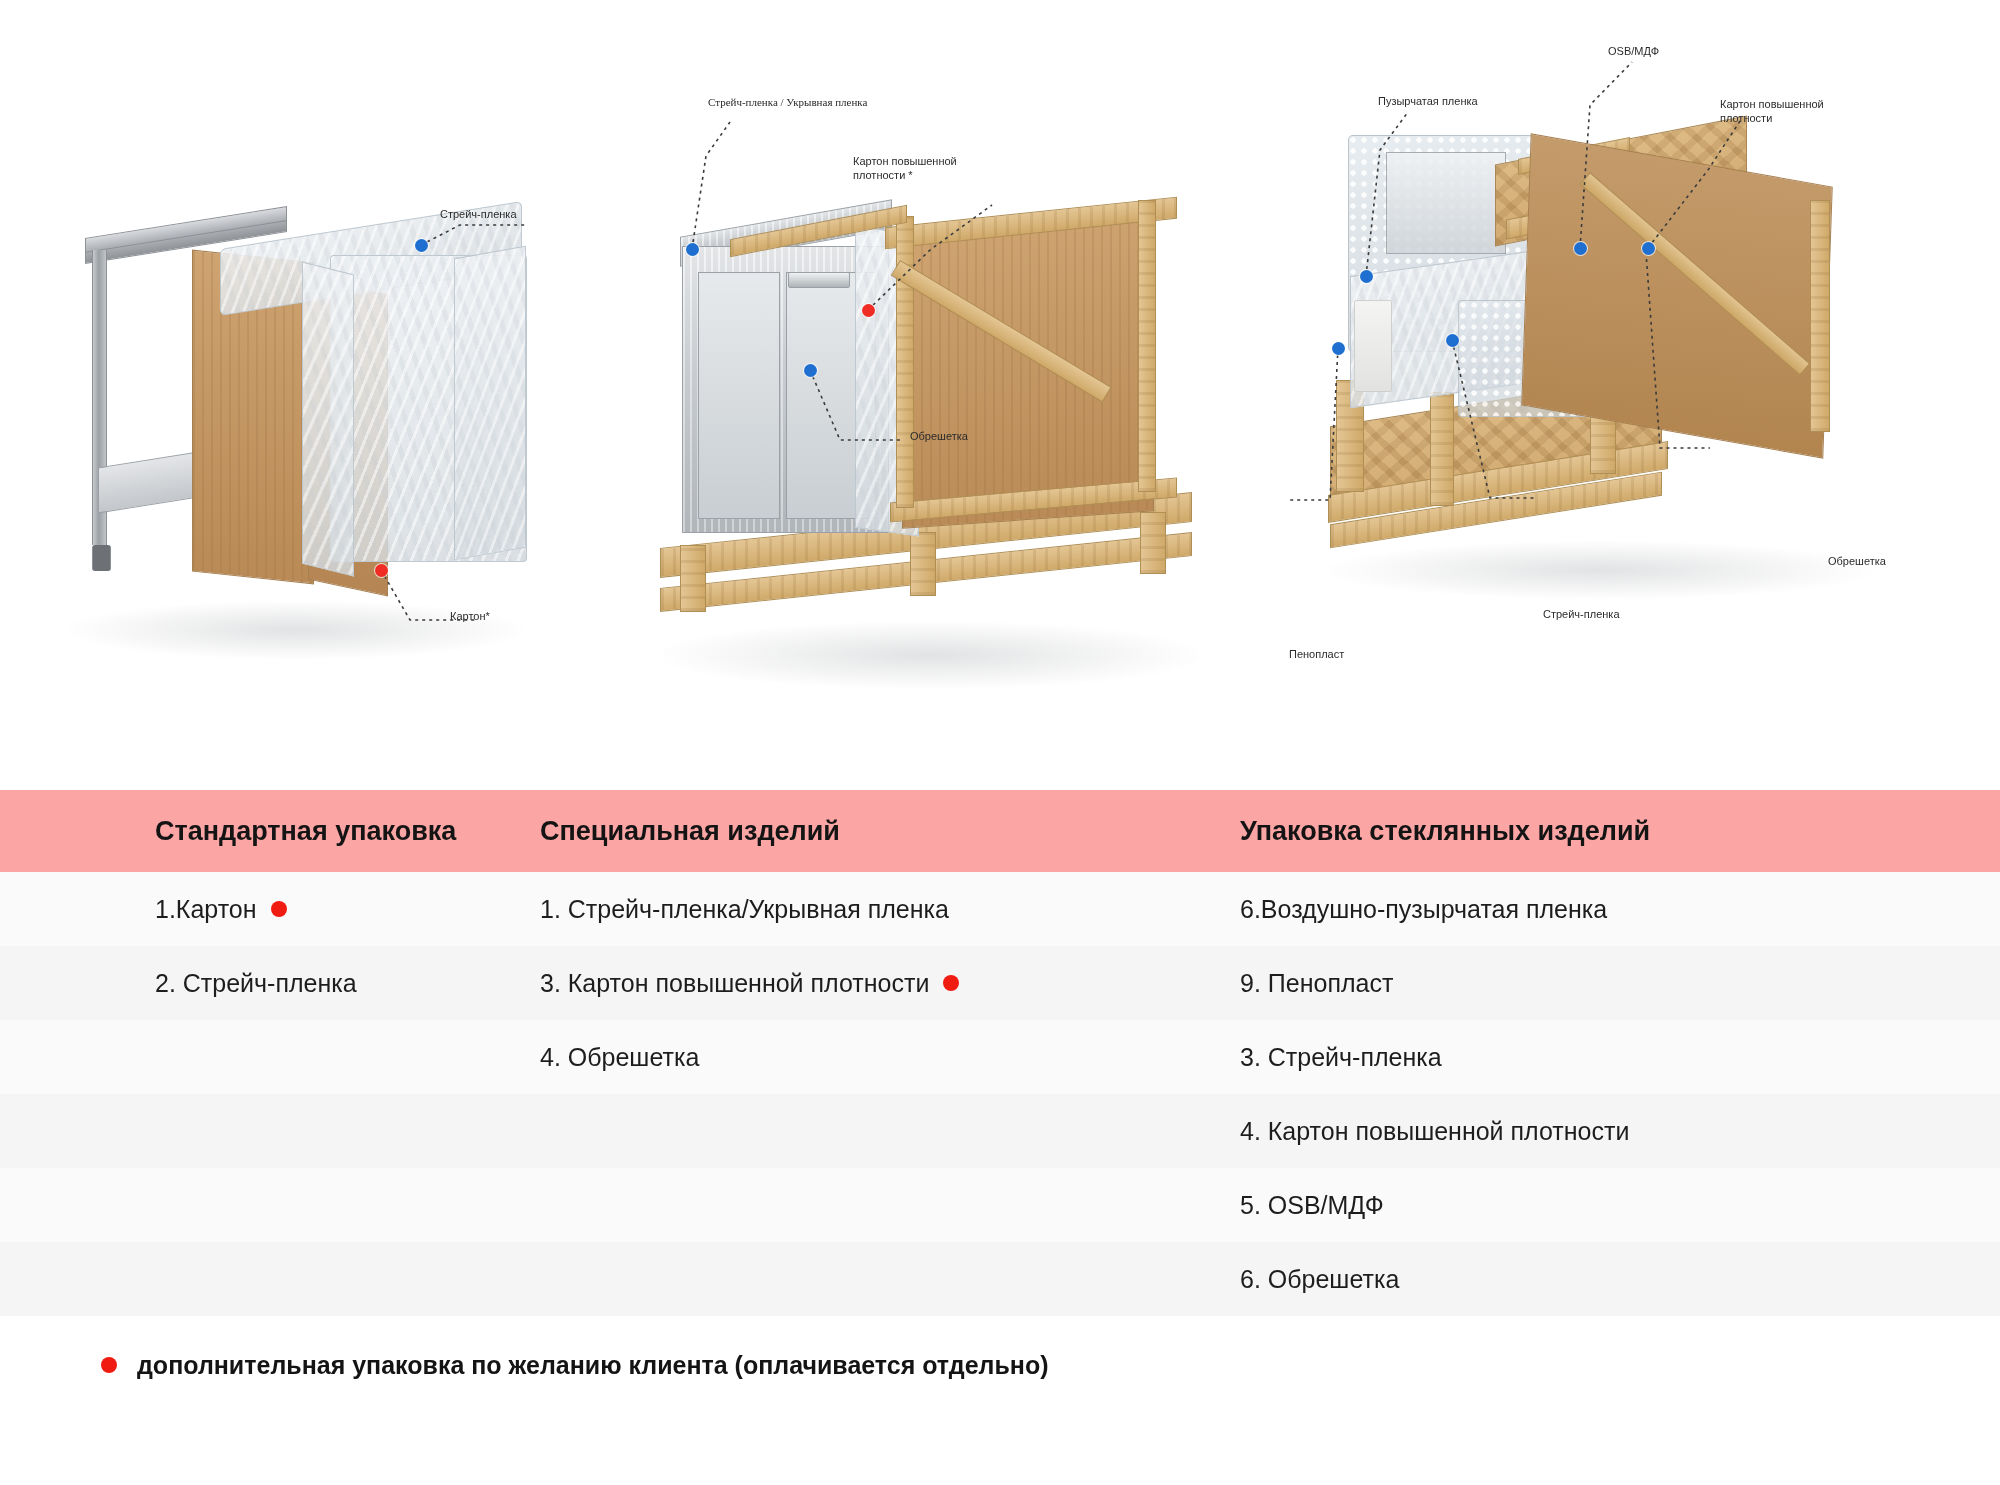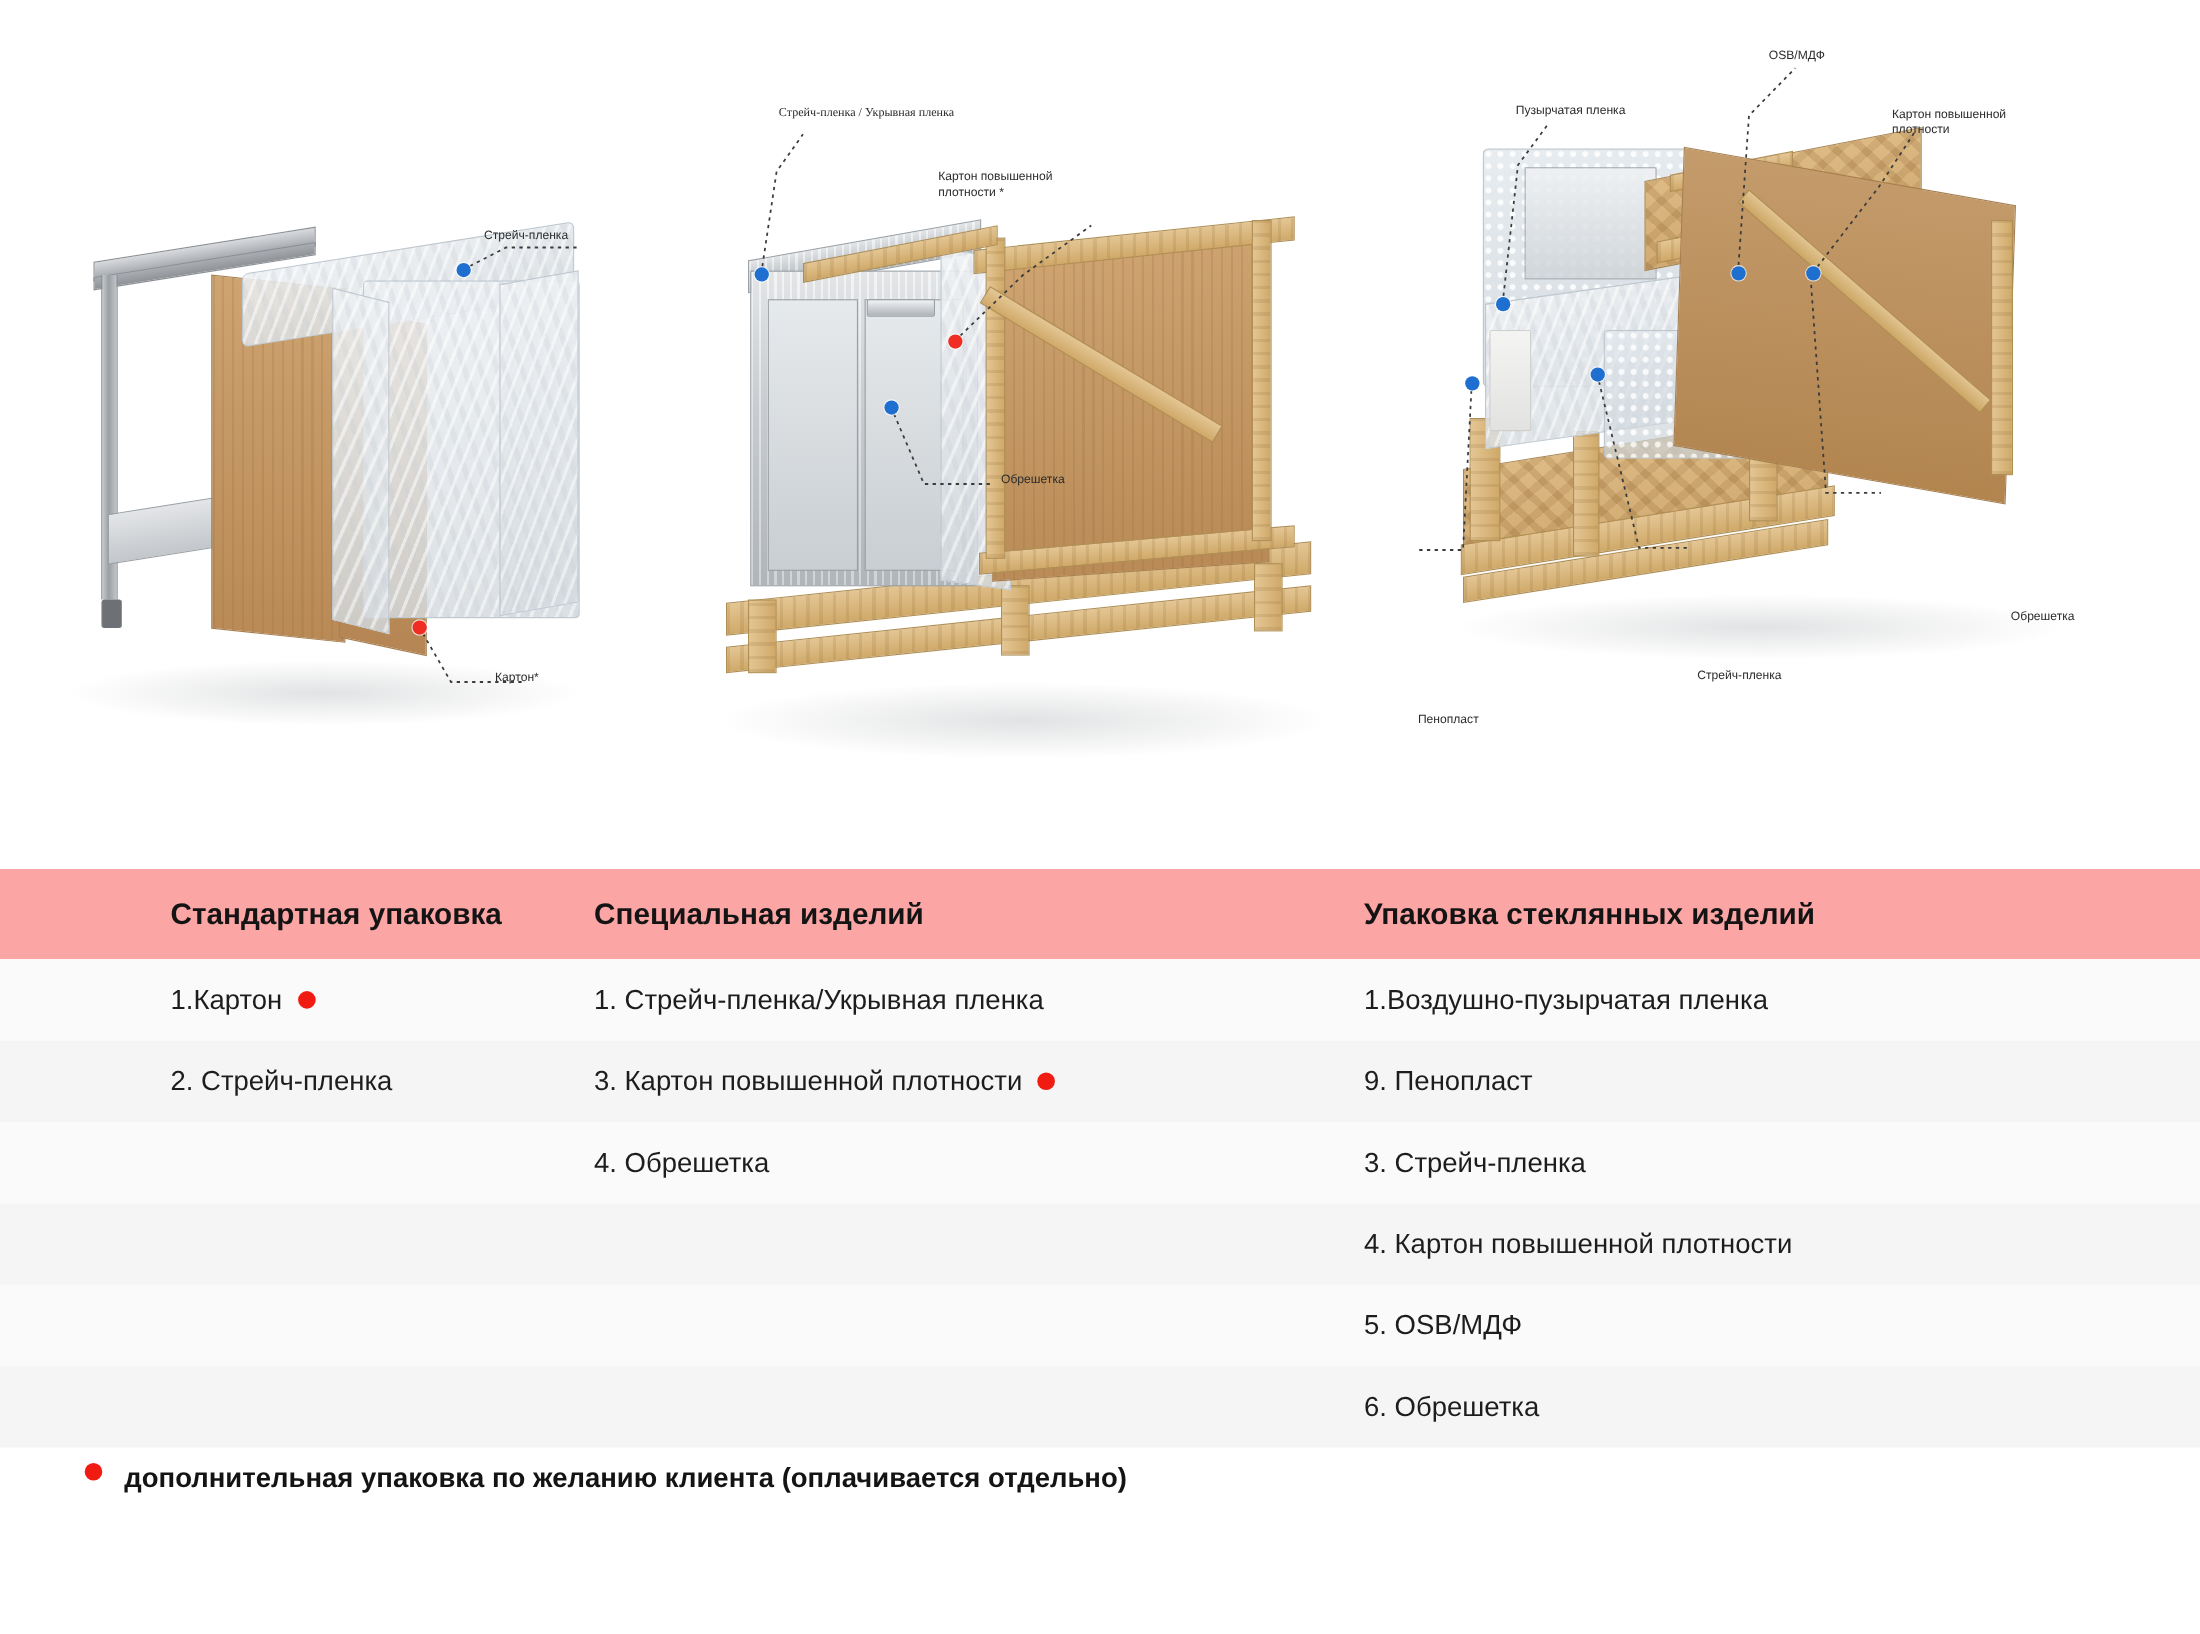--- a/index.html
+++ b/index.html
@@ -177,21 +177,22 @@
     margin-left: 14px;
     flex: 0 0 auto;
   }
   .footnote {
     position: absolute;
     left: 0;
     top: 1330px;
     width: 2000px;
     height: 70px;
     display: flex;
-    padding-left: 77px;
+    align-items: center;
+    padding-left: 101px;
     box-sizing: border-box;
     background: #ffffff;
   }
   .footnote .marker { margin-left: 0; margin-right: 20px; }
   .footnote-text {
     font-size: 25px;
     font-weight: bold;
     color: #141414;
   }
 </style>
@@ -337,21 +338,21 @@
 
   <div class="row zebra-b">
     <div class="cell c1">
       <span>1.Картон</span>
       <span class="marker"></span>
     </div>
     <div class="cell c2">
       <span>1. Стрейч-пленка/Укрывная пленка</span>
     </div>
     <div class="cell c3">
-      <span>1.Воздушно-пузырчатая пленка</span>
+      <span>6.Воздушно-пузырчатая пленка</span>
     </div>
   </div>
 
   <div class="row zebra-a">
     <div class="cell c1">
       <span>2. Стрейч-пленка</span>
     </div>
     <div class="cell c2">
       <span>3. Картон повышенной плотности</span>
       <span class="marker"></span>

